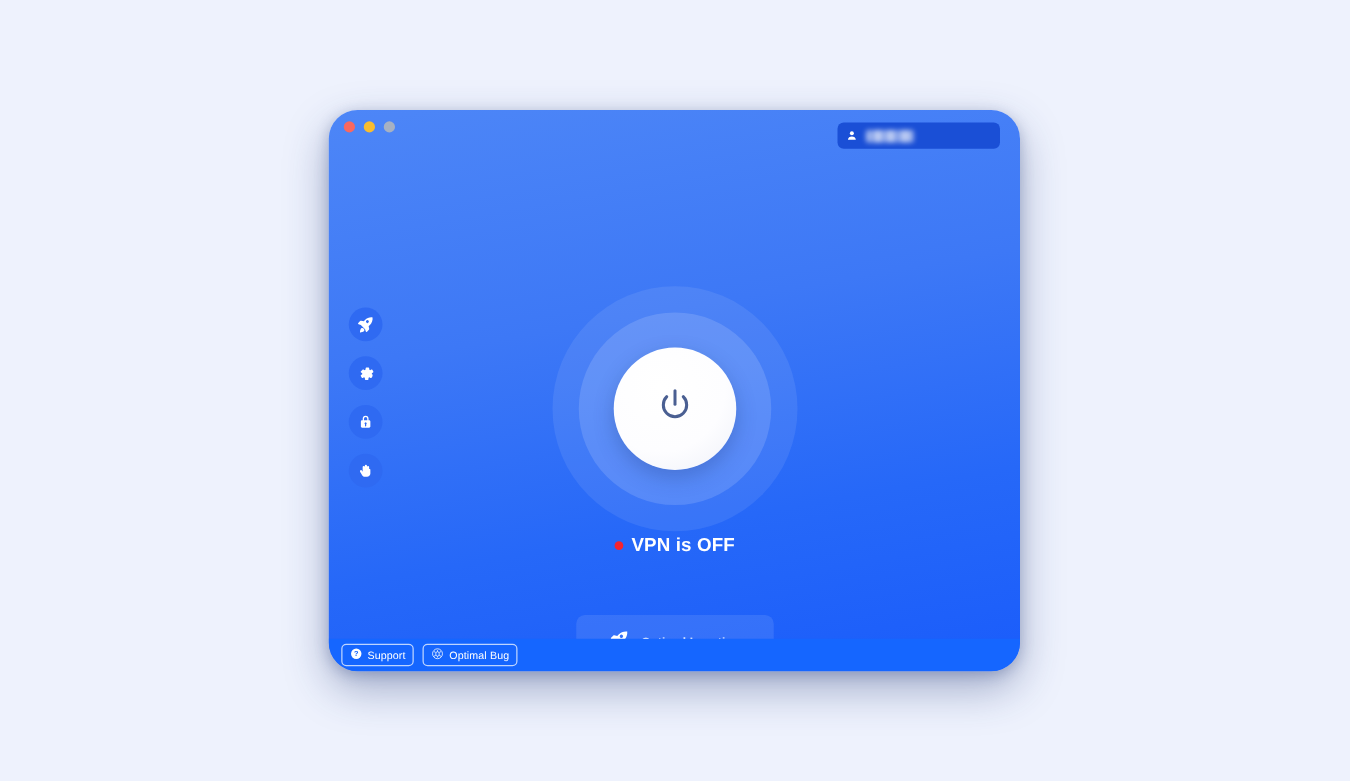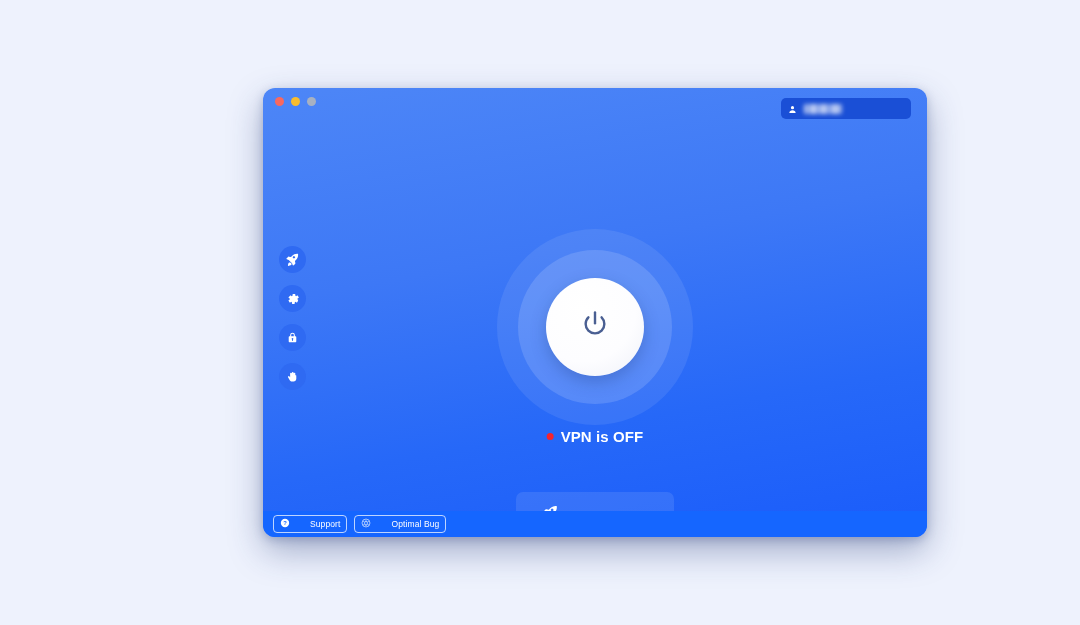--- a/index.html
+++ b/index.html
@@ -13,23 +13,23 @@
     font-family: "Liberation Sans", sans-serif;
     overflow: hidden;
     position: relative;
   }
 
   
   #app-window {
     position: absolute;
     left: 263px;
     top: 88px;
-    width: 664px;
+    width: 553px;
     height: 449px;
-    border-radius: 12px;
+    border-radius: 23px;
     overflow: hidden;
     background: linear-gradient(170deg, #4d86f7 0%, #3d78f6 38%, #2668f8 70%, #1a5cfb 100%);
     box-shadow: 0 14px 34px rgba(40, 60, 120, .38), 0 3px 10px rgba(40,60,120,.25);
   }
 
   
   #title-bar {
     position: absolute;
     left: 0; top: 0;
     width: 100%;
@@ -203,21 +203,21 @@
     align-items: center;
     padding-left: 10px;
     gap: 7px;
   }
   .footer-btn {
     height: 16px;
     border: 1px solid rgba(255,255,255,.72);
     border-radius: 4px;
     display: flex;
     align-items: center;
-    gap: 20px;
+    gap: 4px;
     padding: 0 6px;
     cursor: pointer;
     background: transparent;
   }
   .footer-btn span {
     color: #fff;
     font-size: 8.5px;
     letter-spacing: .1px;
     white-space: nowrap;
   }

